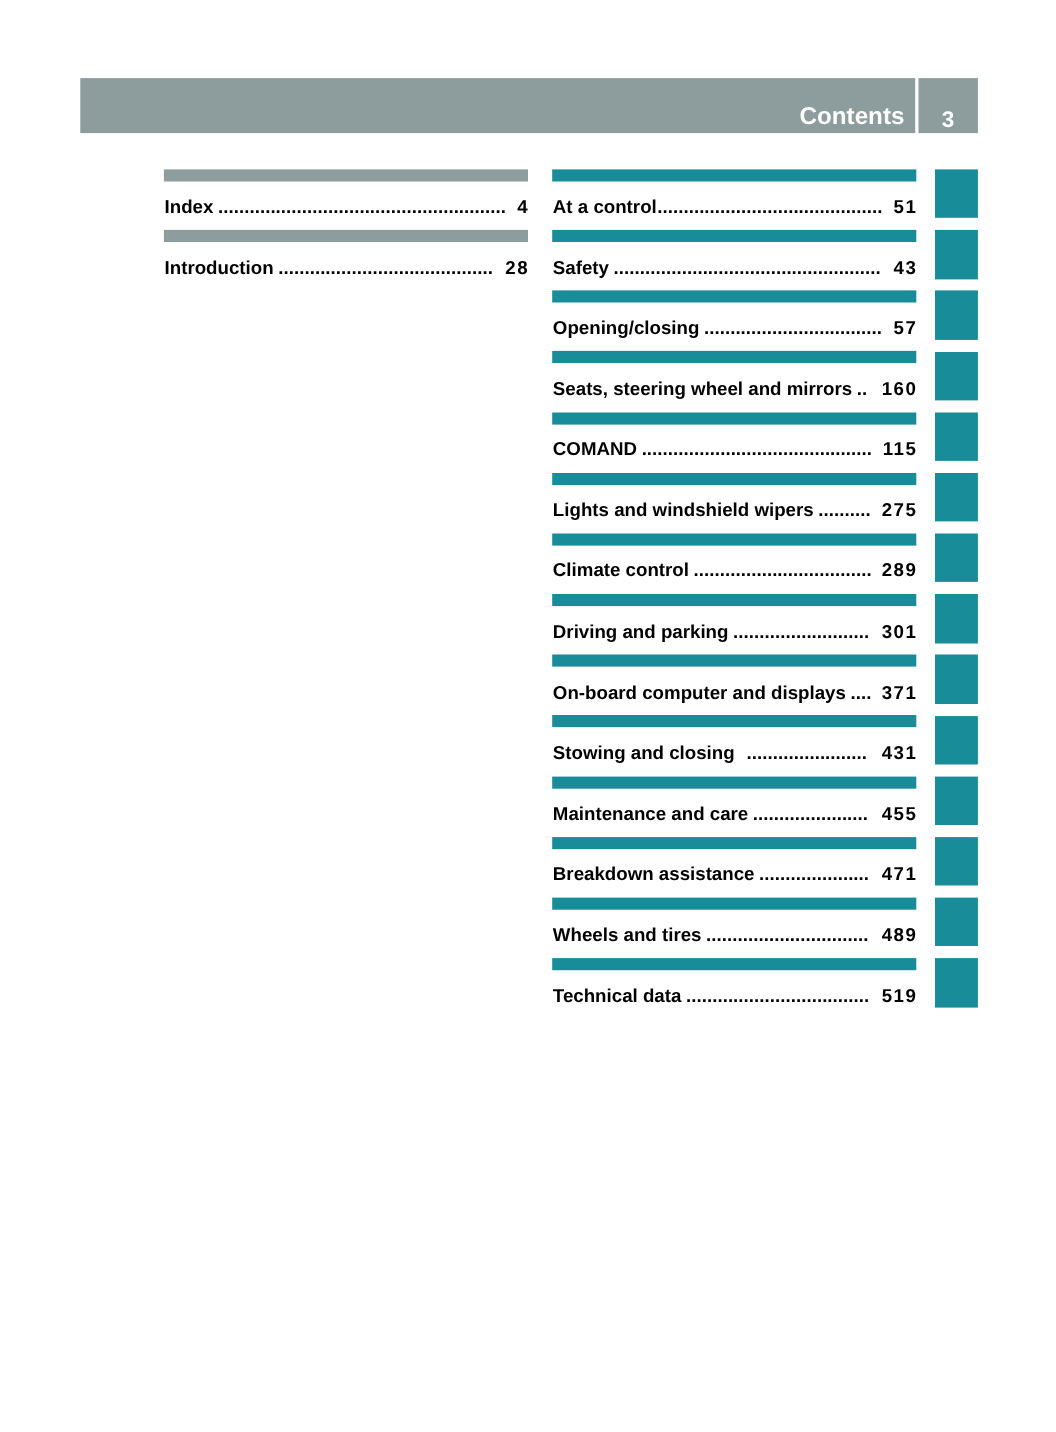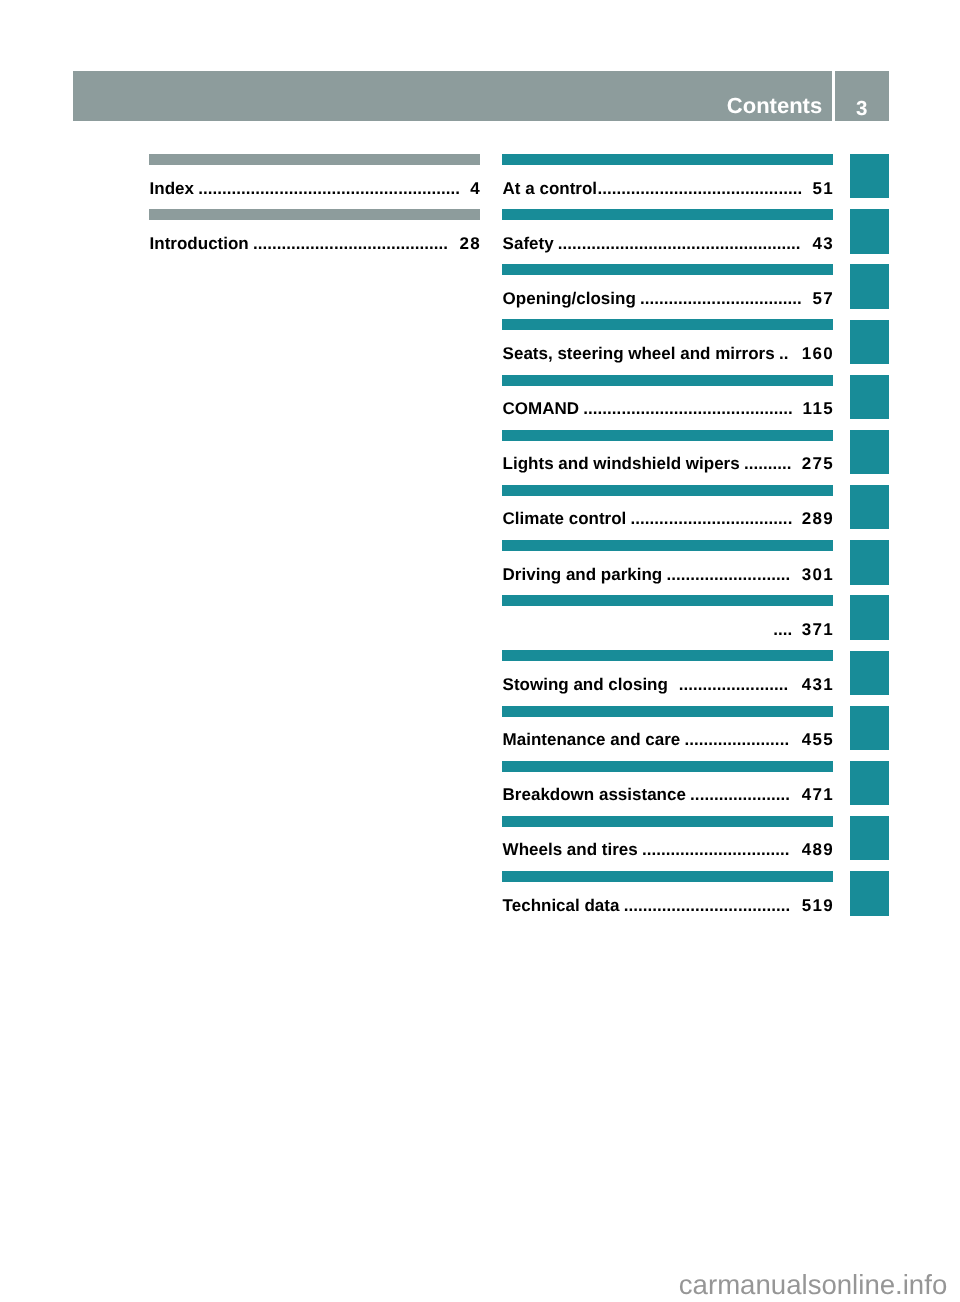--- a/index.html
+++ b/index.html
@@ -485,20 +485,21 @@
             <span class="dot" style="left: 273.921px;">.</span>
             <span class="dot" style="left: 278.681px;">.</span>
             <span class="dot" style="left: 283.441px;">.</span>
           </span>
           <span class="entry-page">301</span>
         </div>
       </div>
       <div class="entry">
         <div class="rule"></div>
         <div class="entry-row">
+          <span class="entry-title">On-board computer and displays</span>
           <span class="entry-dots">
             <span class="dot" style="left: 271.175px;">.</span>
             <span class="dot" style="left: 275.935px;">.</span>
             <span class="dot" style="left: 280.695px;">.</span>
             <span class="dot" style="left: 285.455px;">.</span>
           </span>
           <span class="entry-page">371</span>
         </div>
       </div>
       <div class="entry">
@@ -689,14 +690,13 @@
       <div class="tab" style="top: 485.02px; background: rgb(24, 140, 152);"></div>
       <div class="tab" style="top: 540.19px; background: rgb(24, 140, 152);"></div>
       <div class="tab" style="top: 595.36px; background: rgb(24, 140, 152);"></div>
       <div class="tab" style="top: 650.53px; background: rgb(24, 140, 152);"></div>
       <div class="tab" style="top: 705.7px; background: rgb(24, 140, 152);"></div>
       <div class="tab" style="top: 760.87px; background: rgb(24, 140, 152);"></div>
       <div class="tab" style="top: 816.04px; background: rgb(24, 140, 152);"></div>
       <div class="tab" style="top: 871.21px; background: rgb(24, 140, 152);"></div>
     </div>
 
-  <div class="watermark">carmanualsonline.info</div>
 </div>
 
 </body></html>

